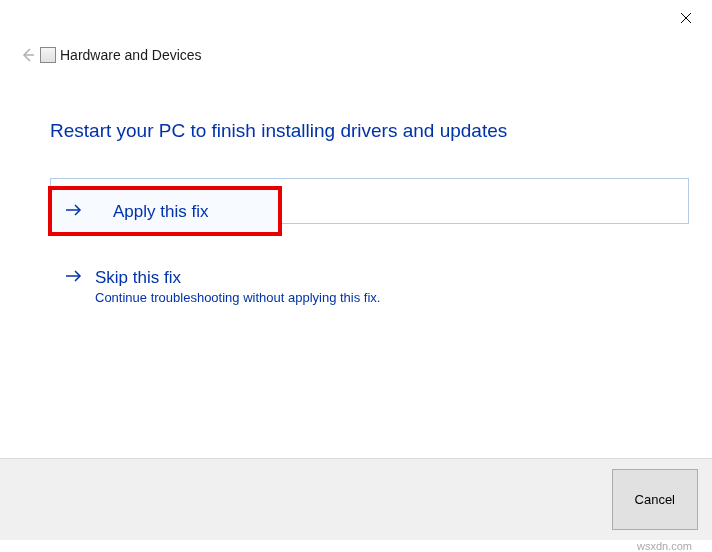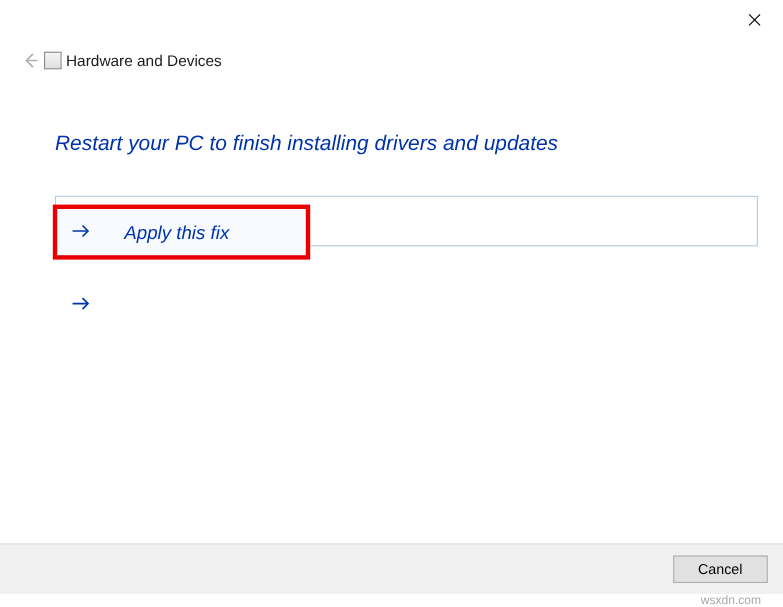--- a/index.html
+++ b/index.html
@@ -55,21 +55,20 @@
       border: 1px solid #888;
       background: linear-gradient(to bottom, #f5f5f5, #e0e0e0);
       display: inline-block;
     }
     .header-title {
       font-size: 14px;
       color: #1a1a1a;
     }
     .content {
       padding: 48px 50px 0 50px;
-      font-style: italic;
     }
     .main-heading {
       font-size: 19px;
       color: #0033aa;
       font-weight: 400;
       margin-bottom: 46px;
     }
     .option {
       border: 1px solid transparent;
       padding: 12px 14px 10px 14px;
@@ -120,21 +119,21 @@
       right: 0;
       border-top: 1px solid #dcdcdc;
       background: #f0f0f0;
       padding: 10px 14px;
       display: flex;
       justify-content: flex-end;
     }
     .cancel-btn {
       background: #e1e1e1;
       border: 1px solid #adadad;
-      padding: 4px 22px;
+      padding: 22px 22px;
       font-size: 13px;
       font-family: inherit;
       cursor: pointer;
     }
     .watermark {
       position: absolute;
       bottom: 0;
       right: 20px;
       font-size: 11px;
       color: #aaa;
@@ -181,20 +180,24 @@
 
   <div style="position:absolute; left:50px; top:178px; width:639px; height:46px; border:1px solid #b5cbe3; pointer-events:none; z-index:-1;"></div>
 
   <div class="option" style="margin-top:20px;">
     <span class="option-arrow">
       <svg viewBox="0 0 18 14">
         <line x1="1" y1="7" x2="15" y2="7" stroke="#0033aa" stroke-width="1.5"></line>
         <path d="M10 2 L15 7 L10 12" stroke="#0033aa" stroke-width="1.5" fill="none"></path>
       </svg>
     </span>
+    <div class="option-text">
+      <span class="option-title">Skip this fix</span>
+      <span class="option-sub">Continue troubleshooting without applying this fix.</span>
+    </div>
   </div>
 </div>
 
 <div class="footer">
   <button class="cancel-btn">Cancel</button>
 </div>
 
 <div class="watermark">wsxdn.com</div>
 
 </body></html>

